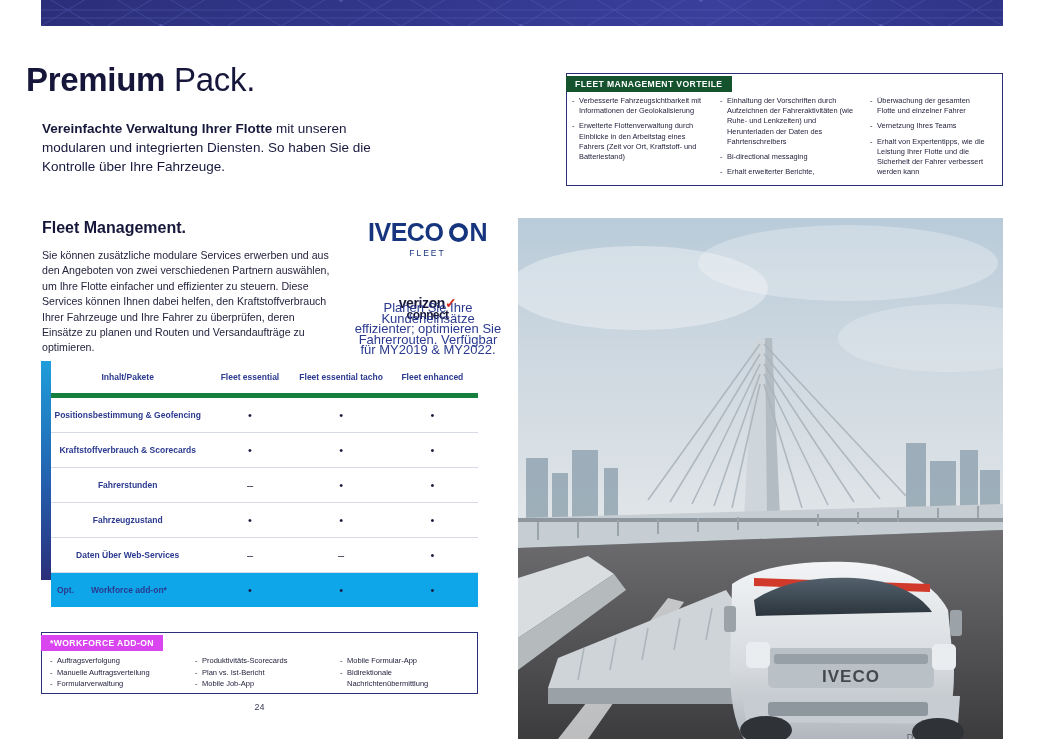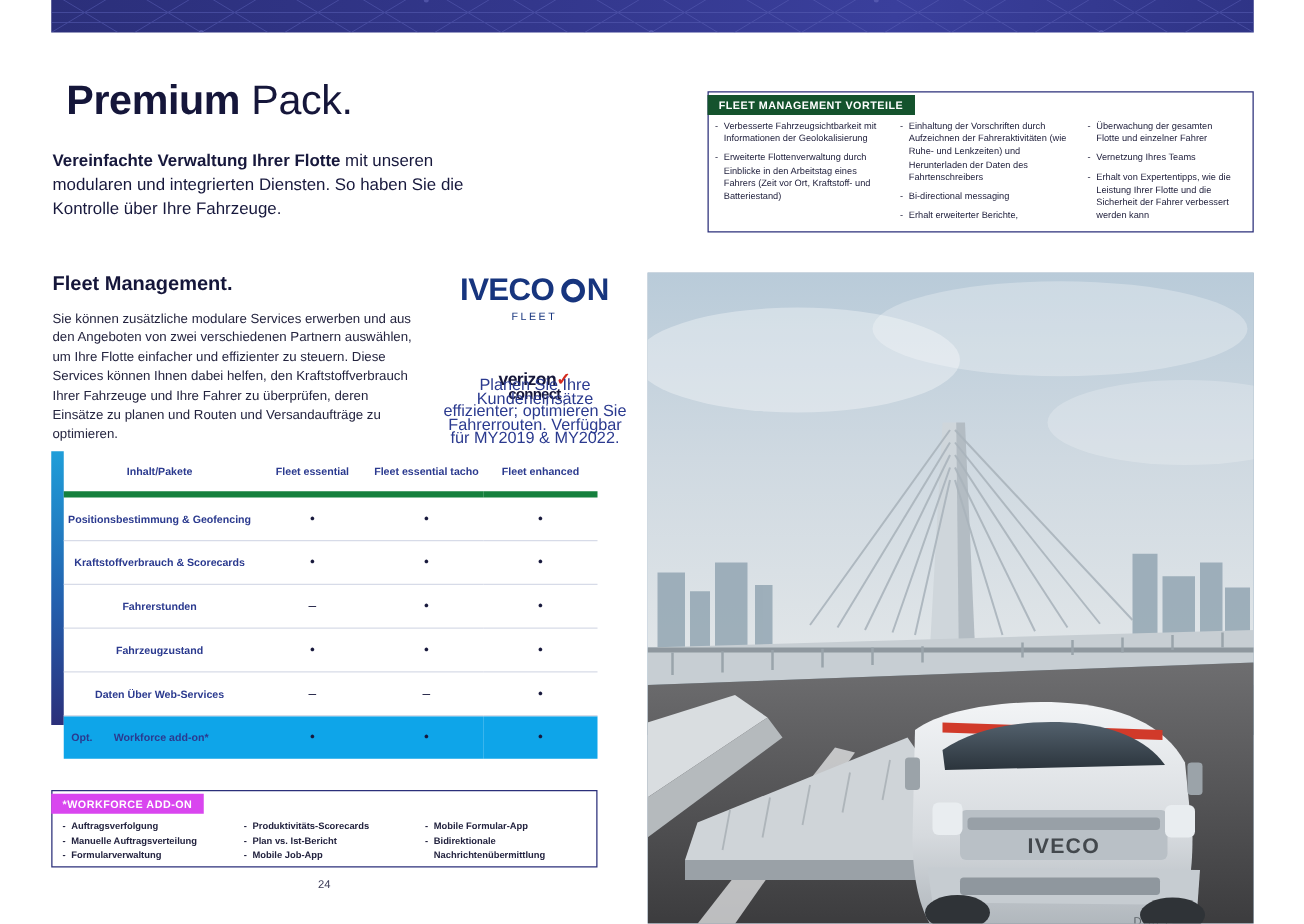--- a/index.html
+++ b/index.html
@@ -24,21 +24,21 @@
     width: 962px;
     height: 26px;
     background: linear-gradient(100deg, #2b2f7a 0%, #33378c 40%, #3a3f9c 70%, #2f3486 100%);
     overflow: hidden;
   }
   .top-banner svg { display:block; position:absolute; left:0; top:0; }
 
   
   .title {
     position: absolute;
-    left: 53px;
+    left: 26px;
     top: 61px;
     font-size: 33px;
     letter-spacing: -0.3px;
     color: #15163a;
   }
   .title .bold { font-weight: bold; }
   .title .light { font-weight: normal; }
 
   .subtitle {
     position: absolute;
@@ -262,21 +262,21 @@
     display: flex;
   }
   .addon-cols .col {
     font-size: 7.5px;
     line-height: 11.6px;
     color: #23233f;
   }
   .addon-cols .col:nth-child(1) { width: 145px; }
   .addon-cols .col:nth-child(2) { width: 145px; }
   .addon-cols .col:nth-child(3) { width: 130px; }
-  .addon-cols ul { margin:0; padding:0;font-weight:bold; }
+  .addon-cols ul { margin:0; padding:0; }
   .addon-cols li {
     list-style: none;
     margin: 0;
     padding-left: 7px;
     position: relative;
   }
   .addon-cols li:before {
     content: "-";
     position: absolute; left: 0; top: 0;
   }

